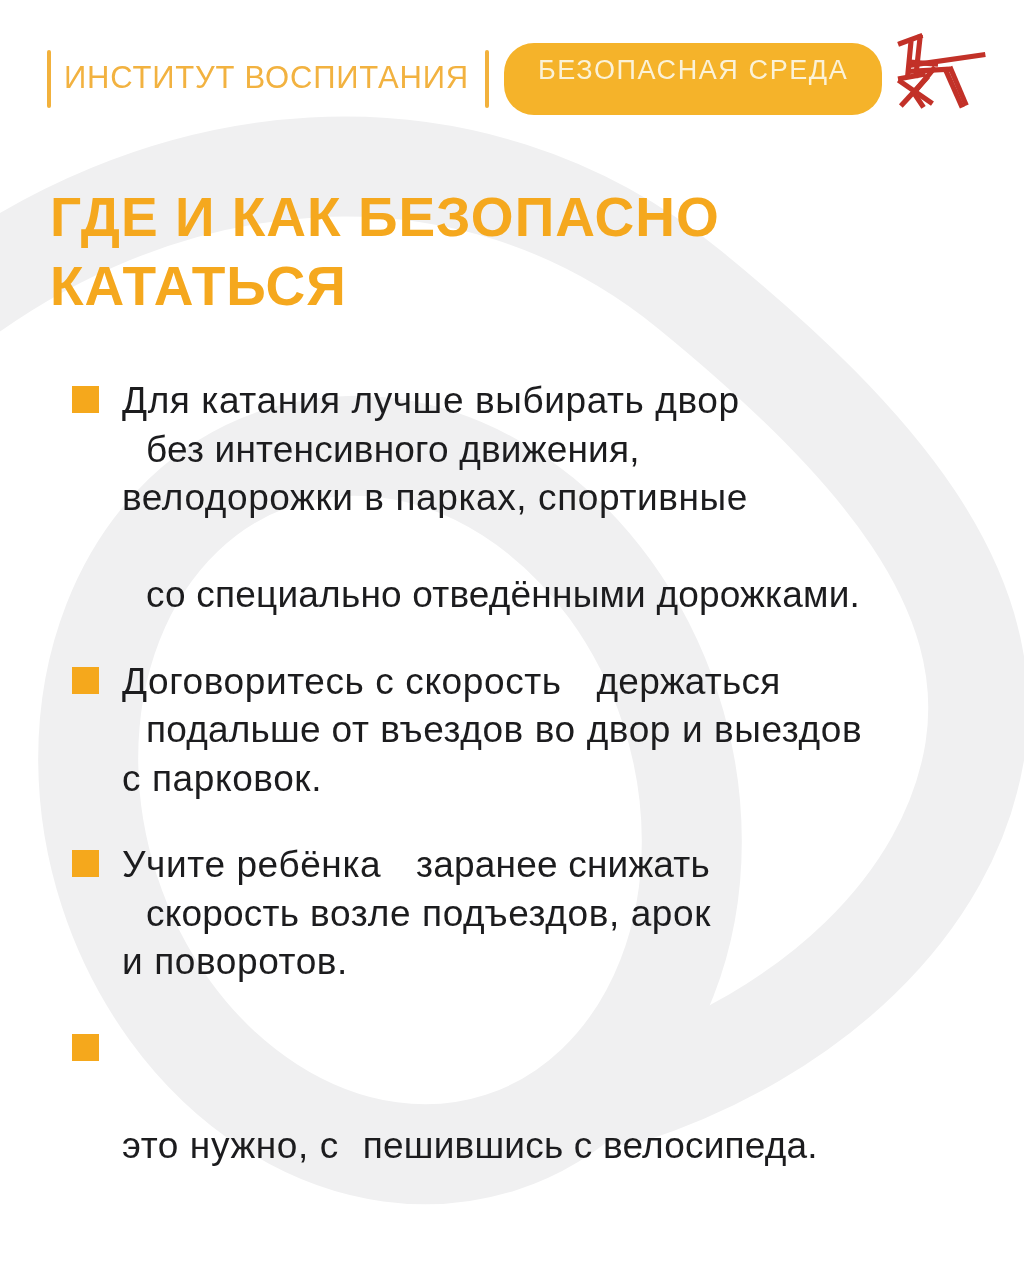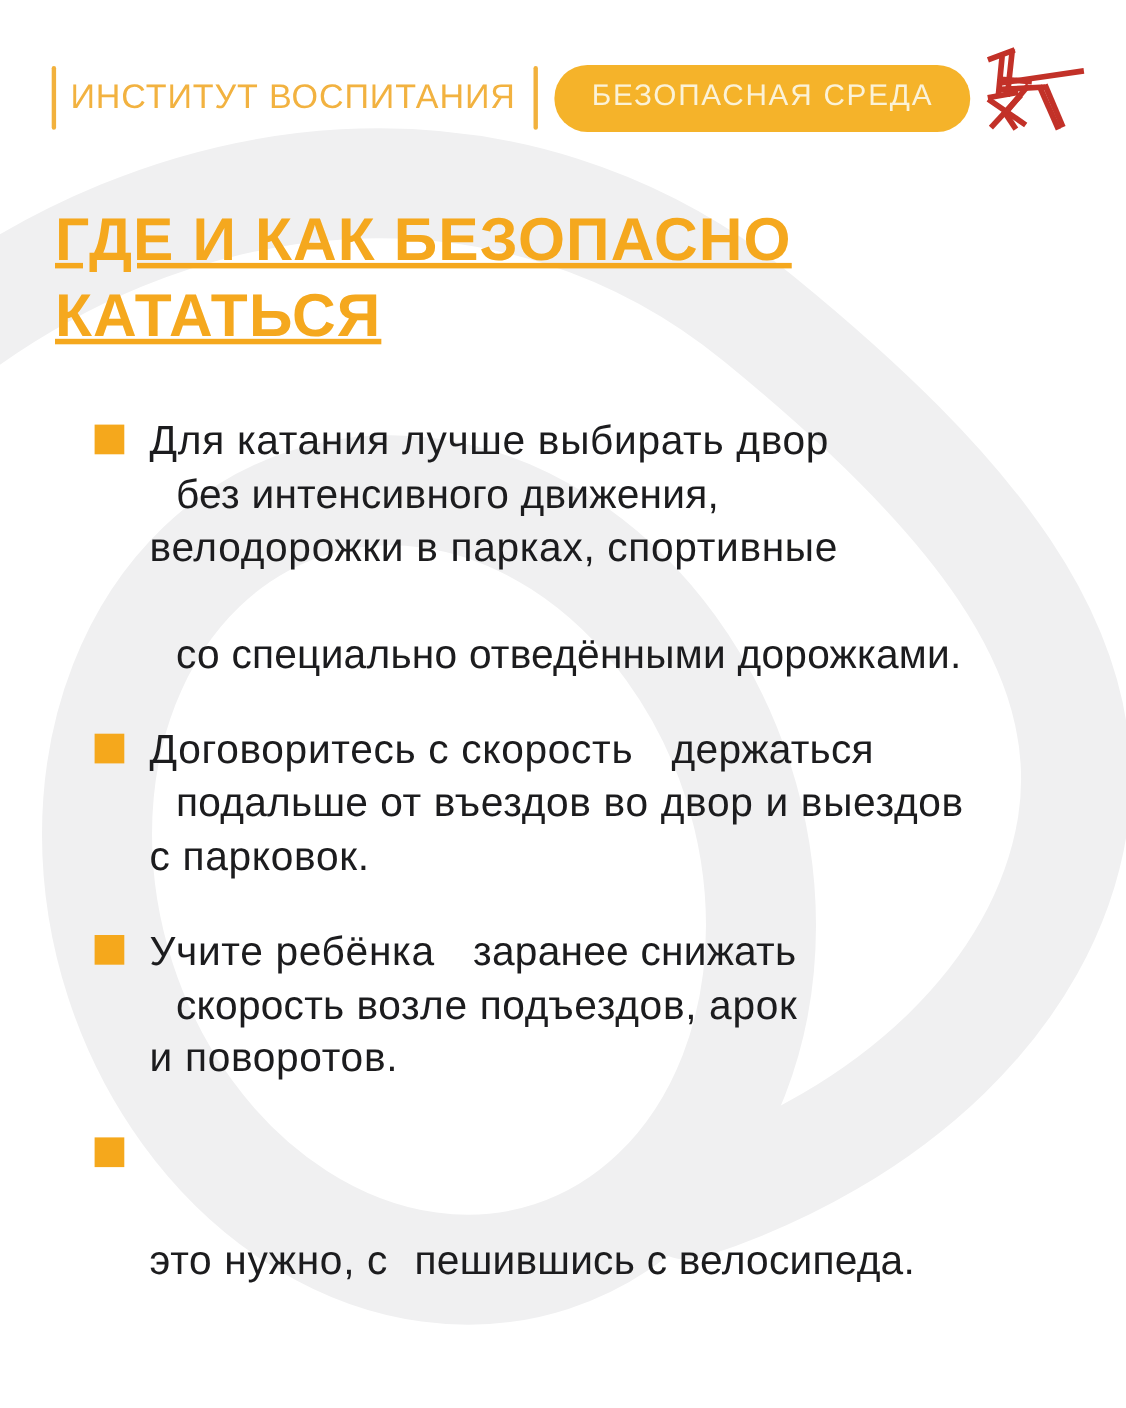--- a/index.html
+++ b/index.html
@@ -16,21 +16,21 @@
     position: absolute;
     inset: 0;
     z-index: 0;
     pointer-events: none;
   }
   .content { position: relative; z-index: 1; }
 
   
   .header {
     position: absolute;
-    top: 40px; left: 47px; right: 36px;
+    top: 30px; left: 47px; right: 36px;
     display: flex;
     align-items: center;
   }
   .v-bar {
     width: 4px; height: 58px;
     background: #F2B13C;
     border-radius: 2px;
     flex: 0 0 auto;
   }
   .brand {
@@ -42,43 +42,43 @@
     white-space: nowrap;
     transform: translateY(-1px);
   }
   .badge {
     margin-left: 15px;
     background: #F5B32A;
     color: #FBF2D7;
     font-size: 27px;
     font-weight: 400;
     letter-spacing: 1.6px;
-    padding: 12px 34px 18px 34px;
+    padding: 12px 34px 29px 34px;
     border-radius: 30px;
     white-space: nowrap;
   }
   .logo { margin-left: auto; flex: 0 0 auto; }
 
   
   .title {
     position: absolute;
     left: 50px; top: 183px;
     color: #F5A81E;
     font-size: 55px;
     line-height: 69px;
     font-weight: 800;
     letter-spacing: 1px;
     margin: 0;
   }
-  .title span { display: block; text-decoration: underline; }
+  .title span { display: block; }
 
   
   .bullets {
     position: absolute;
-    left: 86px; top: 377px; right: 50px;
+    left: 72px; top: 377px; right: 50px;
     list-style: none;
     margin: 0; padding: 0;
   }
   .bullet-item {
     display: flex;
     align-items: flex-start;
     margin-bottom: 38px;
   }
   .bullet-marker {
     flex: 0 0 auto;

